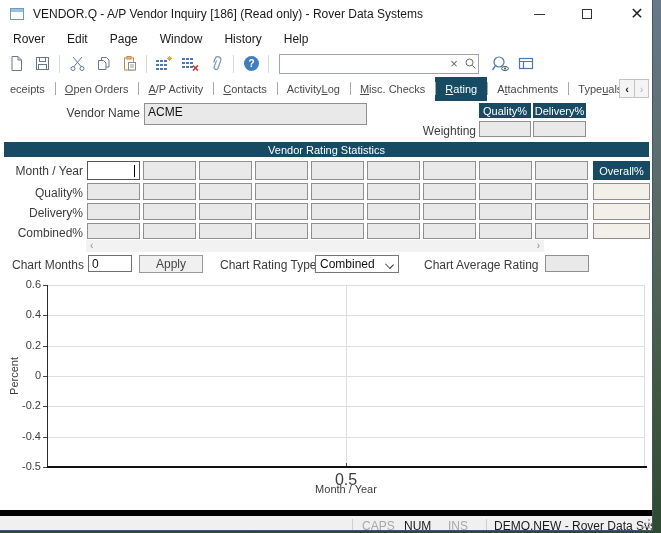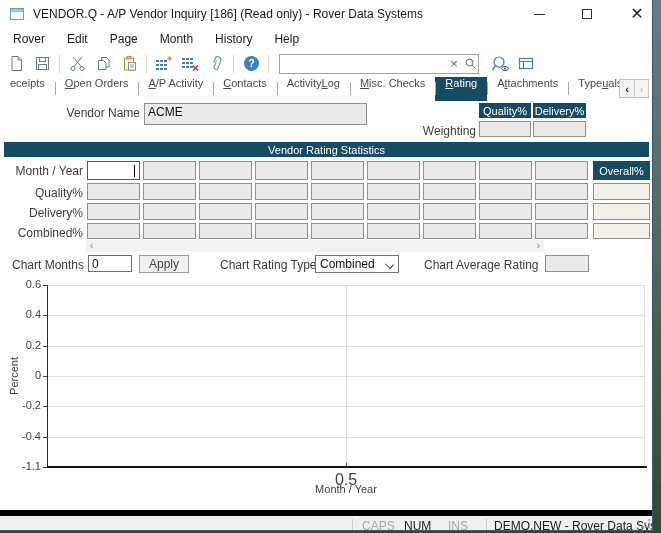--- a/index.html
+++ b/index.html
@@ -32,21 +32,21 @@
   .toolbar { position:absolute; left:0; top:50px; width:653px; height:27px; background:#fff; display:flex; align-items:center; padding-left:3px; }
   .tbtn { width:26px; height:24px; display:flex; align-items:center; justify-content:center; }
   .tsep { width:1px; height:18px; background:#d8d8d8; margin:0 4px; }
   .searchbox { position:relative; width:200px; height:20px; border:1px solid #9aa7b1; background:#fff; margin-left:6px; display:flex; align-items:center; }
   .searchbox input { border:none; outline:none; flex:1; height:16px; font-size:12px; padding-left:4px; font-family:"Liberation Sans",sans-serif; }
   .sb-ico { width:16px; height:16px; display:flex; align-items:center; justify-content:center; }
   .clear-x { font-size:13px; color:#666; }
   .after-search { margin-left:8px; }
   
   .tabstrip { position:absolute; left:0; top:77px; width:653px; height:24px; background:#fff; display:flex; align-items:stretch; }
-  .tab { position:relative; display:flex; align-items:flex-start; padding:0 10px; font-size:11px; color:#4a4a4a; white-space:nowrap; }
+  .tab { position:relative; display:flex; align-items:center; padding:0 10px; font-size:11px; color:#4a4a4a; white-space:nowrap; }
   .tab + .tab::before { content:""; position:absolute; left:0; top:5px; width:1px; height:13px; background:#a9a9a9; }
   .tab.selected { background:#174a63; color:#fff; }
   .t-key { text-decoration:underline; }
   .tab-scroll { position:absolute; right:3px; top:2px; display:flex; }
   .tsc-btn { width:15px; height:19px; border:1px solid #c3c3c3; background:#f4f4f4; display:flex; align-items:center; justify-content:center; font-size:11px; font-weight:bold; }
   .tsc-left { color:#1a1a1a; border-right:none; }
   .tsc-right { color:#c4c4c4; }
   
   .lbl { position:absolute; font-size:12px; color:#3c3c3c; white-space:nowrap; }
   .r-lbl { text-align:right; }
@@ -107,21 +107,21 @@
       </div>
     <div class="win-btn wb-close">
         <div class="close-glyph">✕</div>
       </div>
   </div>
 
   <div class="menubar">
       <div class="menu-item">Rover</div>
       <div class="menu-item">Edit</div>
       <div class="menu-item">Page</div>
-      <div class="menu-item">Month</div>
+      <div class="menu-item">Window</div>
       <div class="menu-item">History</div>
       <div class="menu-item">Help</div>
     </div>
 
   <div class="toolbar">
     <div class="tbtn">
       <svg width="17" height="17" viewBox="0 0 17 17">
           <path d="M4 1.5 h6 l3.5 3.5 v10.5 h-9.5 z" fill="#fff" stroke="#68788c"></path>
           <path d="M10 1.5 v3.5 h3.5" fill="none" stroke="#68788c"></path>
         </svg>
@@ -347,35 +347,35 @@
 
   <div class="hscroll">
     <span class="hs-arrow">‹</span>
     <span class="hs-arrow">›</span>
   </div>
 
   <div class="lbl" style="left:12px; top:258px;">Chart Months</div>
   <div class="field white" style="left:88px; top:255px; width:44px; height:17px;">
     <span class="val">0</span>
   </div>
-  <div class="btn" style="left:139px; top:255px; width:50px; height:18px;">Apply</div>
+  <div class="btn" style="left:139px; top:255px; width:64px; height:18px;">Apply</div>
   <div class="lbl" style="left:220px; top:258px;">Chart Rating Type</div>
   <div class="combo" style="left:315px; top:255px; width:84px; height:18px;">
     <span class="cval">Combined</span>
     <span class="chev"></span>
   </div>
   <div class="lbl" style="left:424px; top:258px;">Chart Average Rating</div>
   <div class="field" style="left:545px; top:255px; width:44px; height:17px;">
     <span class="val"></span>
   </div>
 
   <div class="plot-frame"></div>
   <div id="chart-layer">
       <div class="tickmark-y" style="left: 43px; top: 467px;"></div>
-      <div class="tick-label-y" style="left: 11px; top: 460px;">-1.1</div>
+      <div class="tick-label-y" style="left: 11px; top: 460px;">-0.5</div>
       <div class="gridline-h" style="left: 48px; top: 436.667px; width: 597px;"></div>
       <div class="tickmark-y" style="left: 43px; top: 436.667px;"></div>
       <div class="tick-label-y" style="left: 11px; top: 429.667px;">-0.4</div>
       <div class="gridline-h" style="left: 48px; top: 406.333px; width: 597px;"></div>
       <div class="tickmark-y" style="left: 43px; top: 406.333px;"></div>
       <div class="tick-label-y" style="left: 11px; top: 399.333px;">-0.2</div>
       <div class="gridline-h" style="left: 48px; top: 376px; width: 597px;"></div>
       <div class="tickmark-y" style="left: 43px; top: 376px;"></div>
       <div class="tick-label-y" style="left: 11px; top: 369px;">0</div>
       <div class="gridline-h" style="left: 48px; top: 345.667px; width: 597px;"></div>

